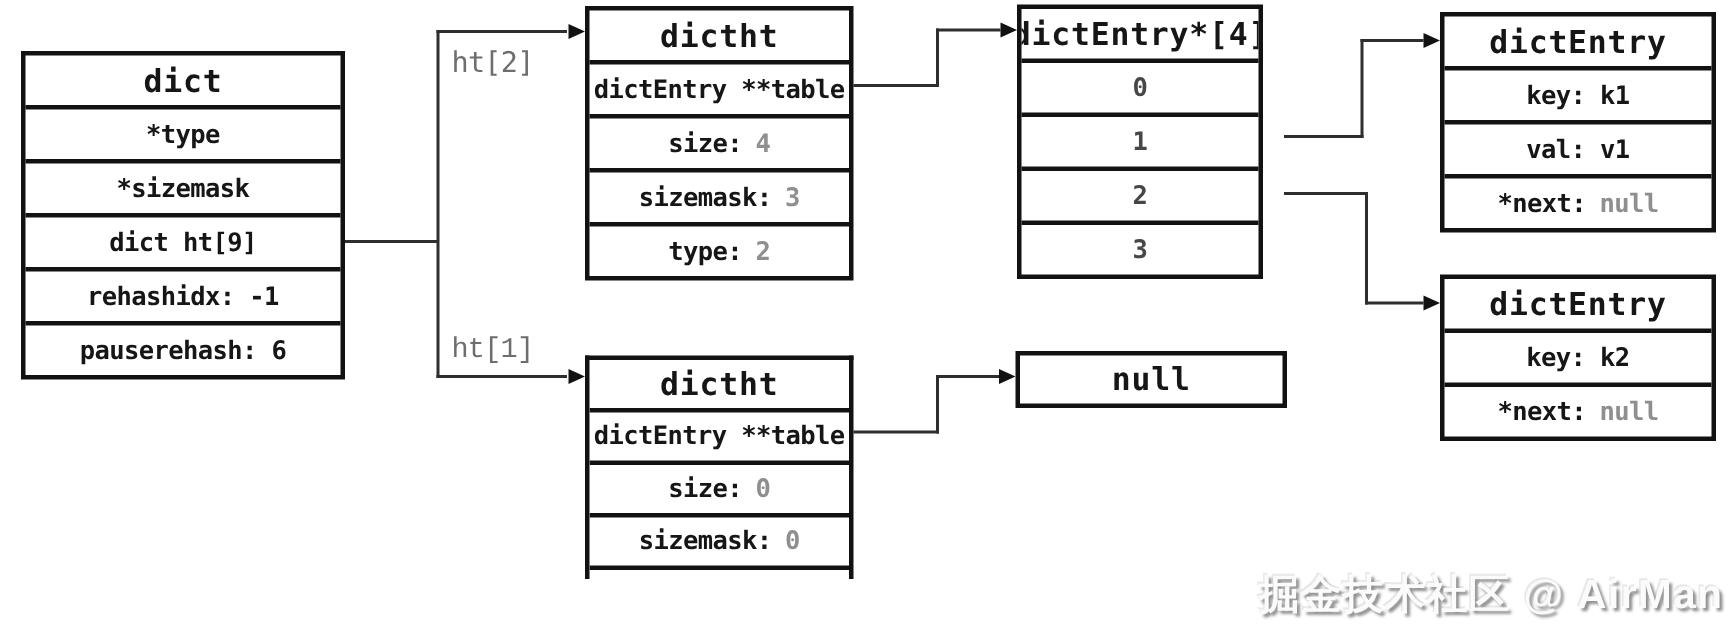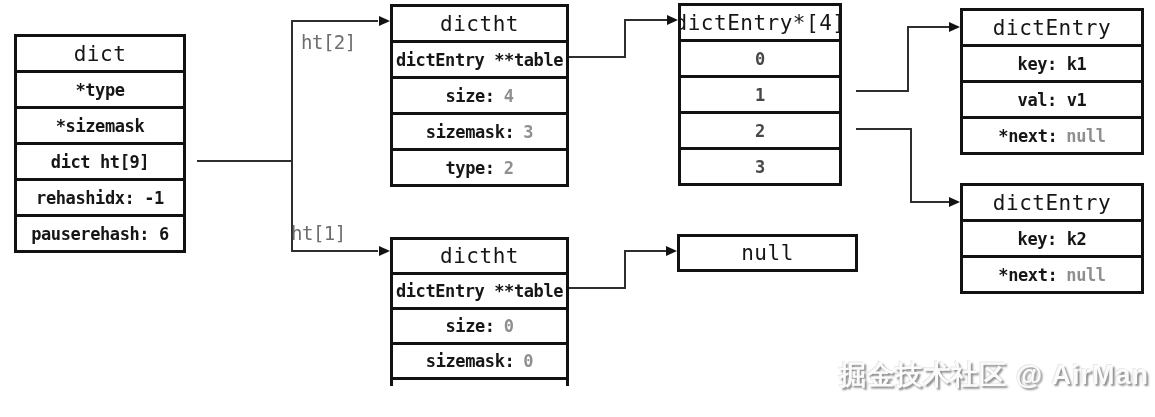--- a/index.html
+++ b/index.html
@@ -5,26 +5,26 @@
   html,body{margin:0;padding:0;background:#ffffff;}
   .stage{position:relative;width:1155px;height:417px;background:#ffffff;overflow:hidden;
          font-family:"DejaVu Sans Mono","Liberation Mono",monospace;}
 
   
   .box{position:absolute;background:#ffffff;border:3px solid #121212;box-sizing:border-box;}
   .row{height:33px;display:flex;align-items:center;justify-content:center;
        font-size:17px;font-weight:600;color:#161616;letter-spacing:-0.4px;
        white-space:nowrap;overflow:hidden;}
   .row + .row{border-top:3px solid #121212;justify-content:center;}
-  .title{font-size:21px;font-weight:normal;letter-spacing:0.5px;}
+  .title{font-size:21px;font-weight:bold;letter-spacing:0.5px;}
   .val{margin-left:9px;color:#8f8f8f;}
   .val:empty{display:none;margin:0;}
   .idx{color:#474747;}
 
-  .b-dict   {left:14px;  top:34px;  width:172px;}
+  .b-dict   {left:14px;  top:34px;  width:216px;}
   .b-ht0    {left:390px; top:4px;   width:179px;}
   .b-array  {left:678px; top:3px;   width:164px;}
   .b-entry1 {left:960px; top:8px;   width:184px;}
   .b-entry2 {left:960px; top:183px; width:184px;}
   .b-null   {left:677px; top:234px; width:181px;}
   .b-ht1    {left:390px; top:237px; width:179px;height:149px;overflow:hidden;border-bottom:none;}
   .b-ht1 .row{height:32px;}
   .b-ht1 .stub{height:24px;border-top:3px solid #121212;}
 
   
@@ -45,24 +45,24 @@
   .lnG1{left:856px;top:128px;width:56px;height:2px;}
   .lnG2{left:910px;top:128px;width:2px; height:75px;}
   .lnG3{left:910px;top:201px;width:39px;height:2px;}  .arrG{left:949px;top:197px;}
   .lnH1{left:568px;top:287px;width:58px;height:2px;}
   .lnH2{left:624px;top:250px;width:2px; height:39px;}
   .lnH3{left:624px;top:250px;width:42px;height:2px;}  .arrH{left:666px;top:246px;}
 
   
   .ptr{position:absolute;font-size:19px;color:#6e6e6e;letter-spacing:-0.5px;}
   .ptr-ht0{left:301px;top:31px;}
-  .ptr-ht1{left:291px;top:222px;}
+  .ptr-ht1{left:301px;top:222px;font-family:Liberation Mono, monospace;}
 
   
-  .wm{position:absolute;right:6px;top:357px;
+  .wm{position:absolute;right:6px;top:378px;
       font-family:"Liberation Sans","DejaVu Sans",sans-serif;font-weight:bold;
       font-size:27px;letter-spacing:1px;color:#fbfbfb;
       text-shadow:2px 2px 2px #8d8d8d,-1px -1px 0 #e8e8e8;text-align:right;}
 </style>
 </head>
 <body>
 
 <div class="stage">
 
   <div class="ln lnA"></div>

